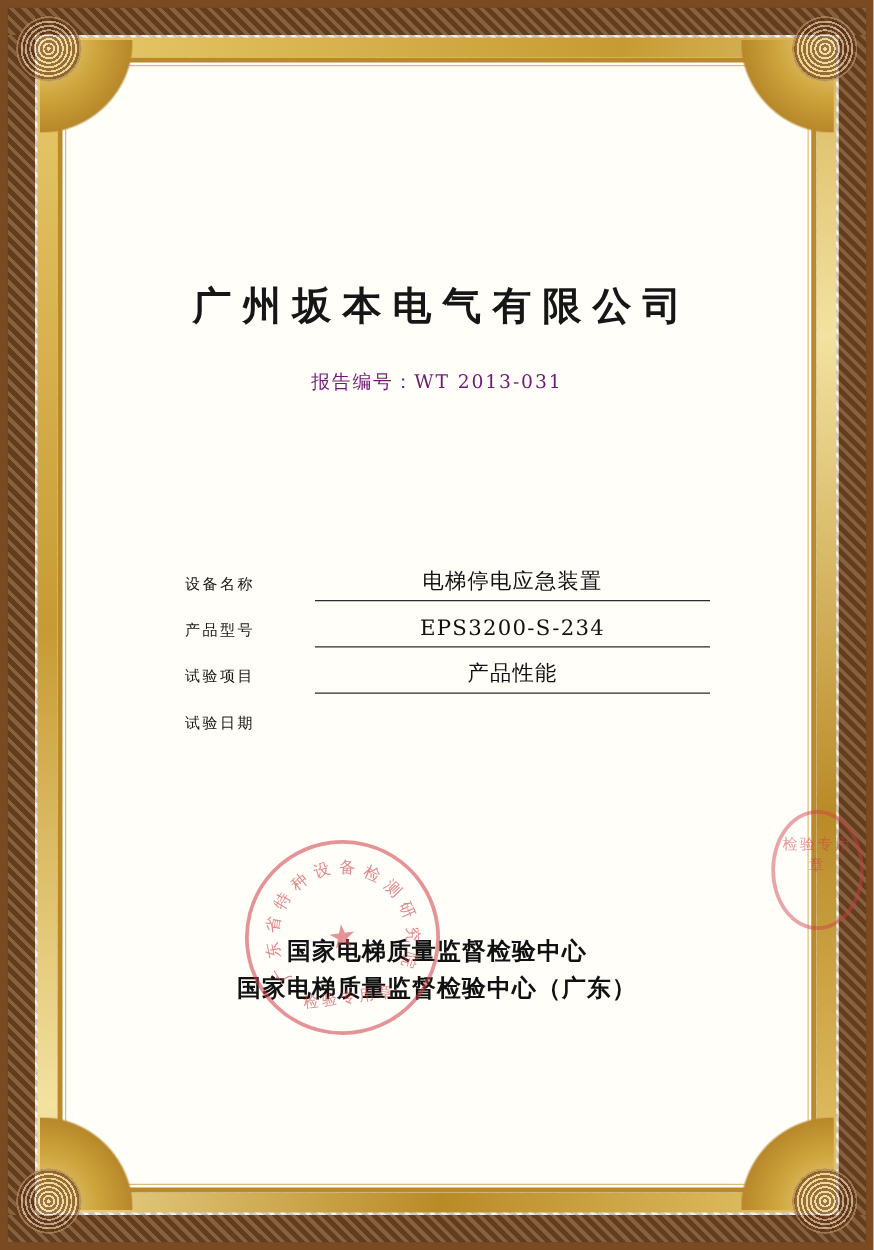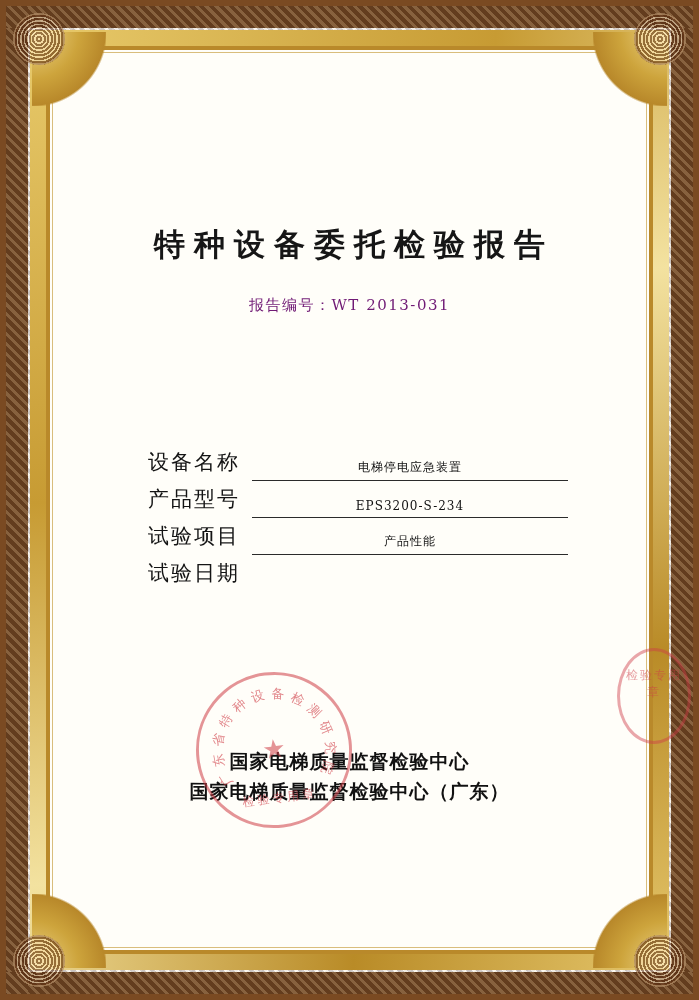--- a/index.html
+++ b/index.html
@@ -150,34 +150,34 @@
     left: 92px;
     width: 420px;
   }
   .field-row {
     display: flex;
     align-items: flex-end;
     height: 37px;
   }
   .field-label {
     font-family: "DejaVu Serif", serif;
-    font-size: 21px;
+    font-size: 12px;
     letter-spacing: 2px;
     color: #141414;
     width: 104px;
     flex: 0 0 104px;
     padding-bottom: 5px;
     white-space: nowrap;
   }
   .field-value {
     flex: 1 1 auto;
     border-bottom: 1px solid #2b2b2b;
     text-align: center;
     font-family: "DejaVu Serif", serif;
-    font-size: 12px;
+    font-size: 17px;
     letter-spacing: 1px;
     color: #111;
     padding-bottom: 4px;
     white-space: nowrap;
   }
   .field-value.date {
     font-size: 13.5px;
     letter-spacing: 0.5px;
   }
 
@@ -274,21 +274,21 @@
   <div class="fan bl"></div>
   <div class="fan br"></div>
 
   <div class="rosette tl"></div>
   <div class="rosette tr"></div>
   <div class="rosette bl"></div>
   <div class="rosette br"></div>
 
   <div class="content">
 
-    <div class="doc-title">特种设备委托检验报告</div>
+    <div class="doc-title">广州坂本电气有限公司</div>
 
     <div class="report-no">
       <span>报告编号：</span><span>WT 2013-031</span>
     </div>
 
     <div class="fields">
 
       <div class="field-row">
         <div class="field-label">设备名称</div>
         <div class="field-value">电梯停电应急装置</div>

